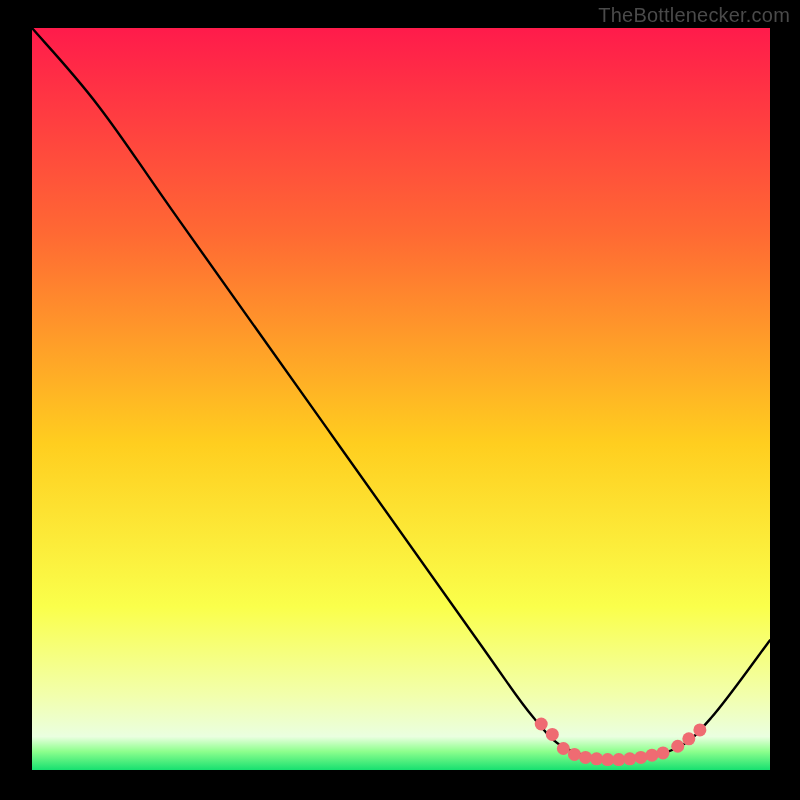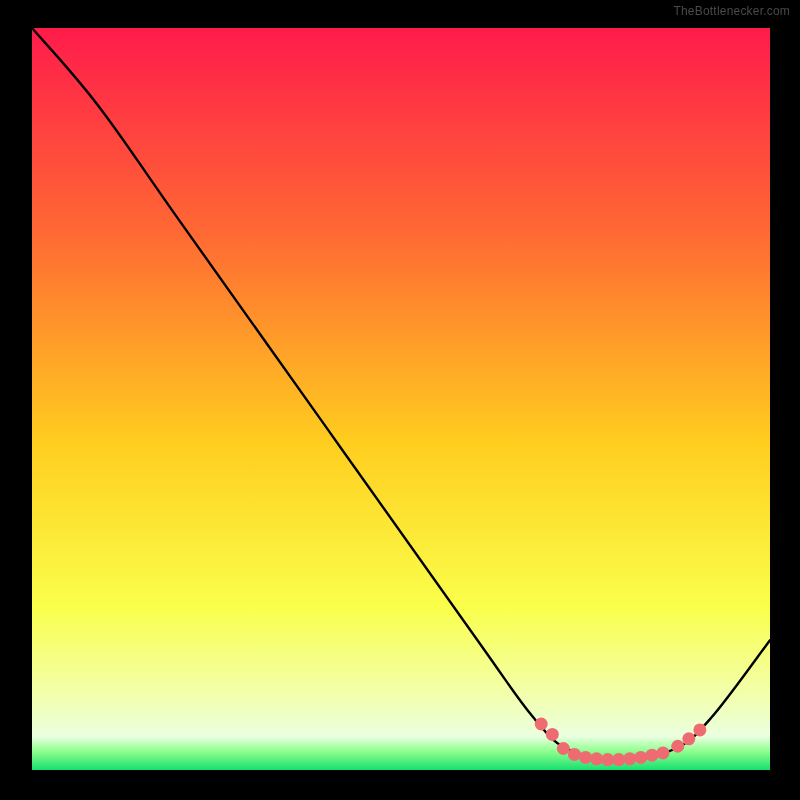--- a/index.html
+++ b/index.html
@@ -14,21 +14,21 @@
   .stage {
     position: relative;
     width: 800px;
     height: 800px;
   }
   .attribution {
     position: absolute;
     top: 4px;
     right: 10px;
     color: #4a4a4a;
-    font-size: 12px;
+    font-size: 20px;
     font-weight: 500;
     letter-spacing: 0.2px;
   }
   svg.plot {
     position: absolute;
     left: 0;
     top: 0;
     width: 800px;
     height: 800px;
   }

